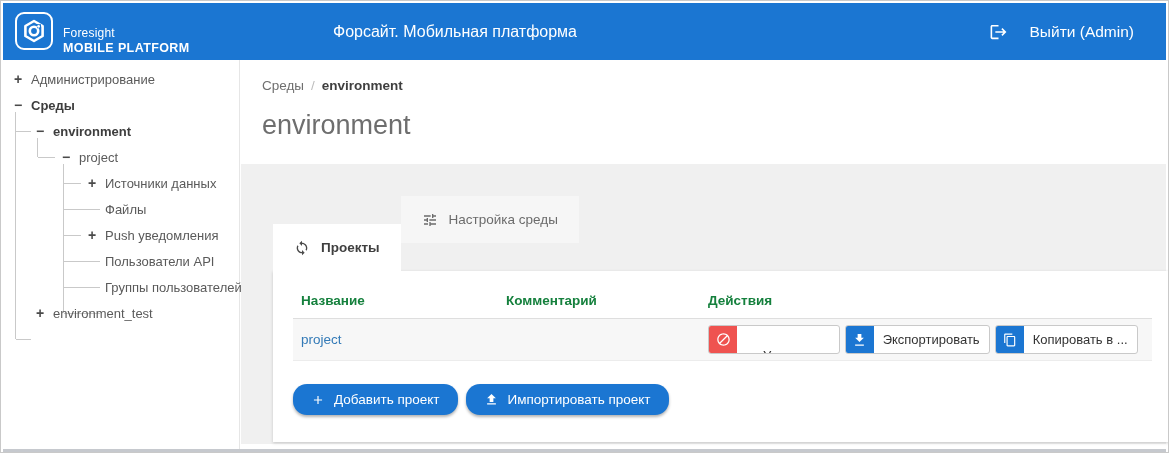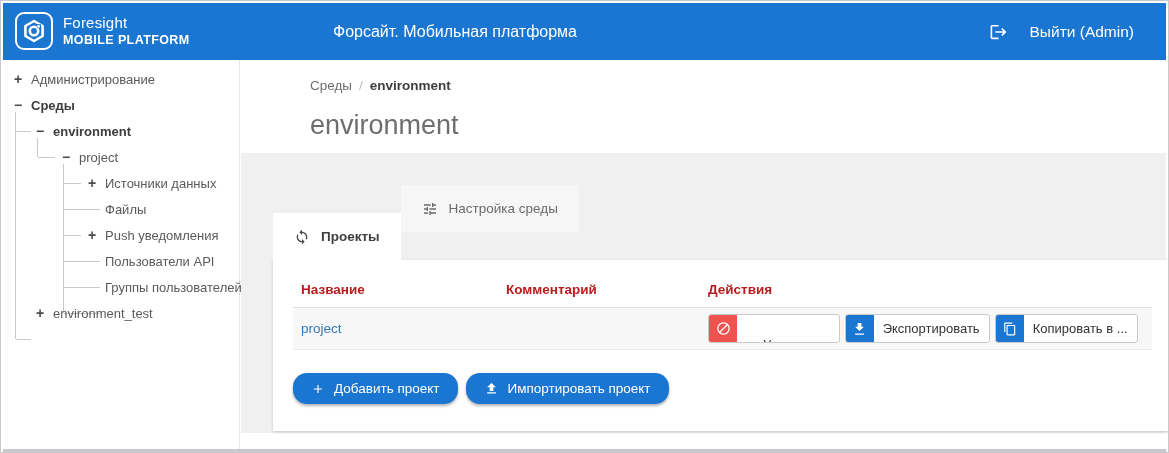--- a/index.html
+++ b/index.html
@@ -4,57 +4,57 @@
 <style>
   * { margin:0; padding:0; box-sizing:border-box; }
   html,body { background:#fff; }
   body { font-family:"Liberation Sans", sans-serif; }
   .page { position:relative; width:1169px; height:453px; border:1px solid #c9c9c9; background:#fff; padding:2px 2px 0 2px; overflow:hidden; }
 
   
   .header { position:relative; height:57px; background:#1b76d2; color:#fff; }
   .logo-mark { position:absolute; left:12px; top:9px; width:38px; height:38px; border:2px solid #fff; border-radius:9px; display:flex; align-items:center; justify-content:center; }
   .logo-text { position:absolute; left:60px; top:11px; line-height:1.25; }
-  .logo-line1 { font-size:15px; font-weight:400; letter-spacing:.2px; }
+  .logo-line1 { font-size:12px; font-weight:400; letter-spacing:.2px;margin-top:12px; }
   .logo-line2 { font-size:12.5px; font-weight:700; letter-spacing:.4px; }
   .header-title { position:absolute; left:452px; top:50%; transform:translate(-50%,-50%); font-size:16px; white-space:nowrap; }
   .logout { position:absolute; right:32px; top:50%; transform:translateY(-50%); display:flex; align-items:center; gap:22px; font-size:15.5px; cursor:pointer; }
 
   
   .body-wrap { position:relative; height:389px; }
   .sidebar { position:absolute; left:0; top:0; bottom:0; width:237px; background:#fff; border-right:1px solid #e6e6e6; padding-top:6px; }
   .content { position:absolute; left:238px; top:0; right:0; bottom:0; }
   .bottom-strip { height:3px; background:#c6c9ce; }
 
   
   .tree-row { height:26px; display:flex; align-items:center; font-size:13px; color:#5a5a5a; cursor:pointer; white-space:nowrap; position:relative; z-index:2; }
   .tree-row.bold { font-weight:700; color:#3d3d3d; }
   .lvl0 { padding-left:8px; } .lvl1 { padding-left:30px; } .lvl2 { padding-left:56px; }
   .lvl3 { padding-left:82px; } .lvl3.noicon { padding-left:102px; }
   .toggle { width:14px; margin-right:6px; font-weight:900; font-size:14px; color:#4a4a4a; text-align:center; flex:none; }
   .tline { position:absolute; background:#c9c9c9; z-index:1; }
 
   
-  .bc-zone { height:93px; background:#fff; padding:18px 0 0 21px;margin-left:48px; }
+  .bc-zone { height:104px; background:#fff; padding:18px 0 0 21px; }
   .breadcrumb { font-size:13.5px; color:#757575; }
   .breadcrumb .bc-parent { color:#6f6f6f; cursor:pointer; }
   .breadcrumb .bc-sep { color:#bdbdbd; margin:0 7px; }
   .breadcrumb .bc-current { color:#3f3f3f; font-weight:700; }
   .page-title { margin-top:17px; font-size:27px; font-weight:400; color:#6e6e6e; }
 
   
   .gray-zone { height:280px; background:#f0f0f0; padding:32px 0 0 32px; }
   .tabs { display:flex; }
   .tab { height:47px; display:flex; align-items:center; gap:11px; padding:0 21px; font-size:13.5px; color:#6b6b6b; background:#f6f6f6; cursor:pointer; }
   .tab.active { background:#fff; color:#3f3f3f; font-weight:700;margin-top:28px; }
   .card { width:899px; min-height:171px; background:#fff; box-shadow:0 1px 3px rgba(0,0,0,.18); padding:12px 20px 20px 20px; }
 
   .tbl-head, .tbl-row { display:grid; grid-template-columns:205px 202px 1fr; align-items:center; }
   .tbl-head > div, .tbl-row > div { padding-left:8px; }
-  .tbl-head { height:36px; font-size:13.5px; font-weight:700; color:#b91c1c; border-bottom:1px solid #dedede; }
+  .tbl-head { height:36px; font-size:13.5px; font-weight:700; color:#15803d; border-bottom:1px solid #dedede; }
   .tbl-row { height:42px; background:#f7f7f7; border-bottom:1px solid #ececec; font-size:13.5px; }
   .row-link { color:#337ab7; cursor:pointer; }
   .actions { display:flex; gap:5px; }
   .action-btn { display:inline-flex; align-items:stretch; height:29px; border:1px solid #c9c9c9; border-radius:3px; background:#fff; overflow:hidden; cursor:pointer; padding:0; }
   .action-btn .ic { width:28px; display:flex; align-items:center; justify-content:center; flex:none; }
   .ic.red { background:#ef5350; } .ic.blue { background:#1b76d2; }
   .action-btn .lbl { display:flex; align-items:center; padding:0 9px; font-size:13px; color:#333; }
   .action-btn .lbl.wide { padding:0 26px;margin-top:29px; }
 
   .footer-buttons { display:flex; gap:8px; margin-top:23px; }

